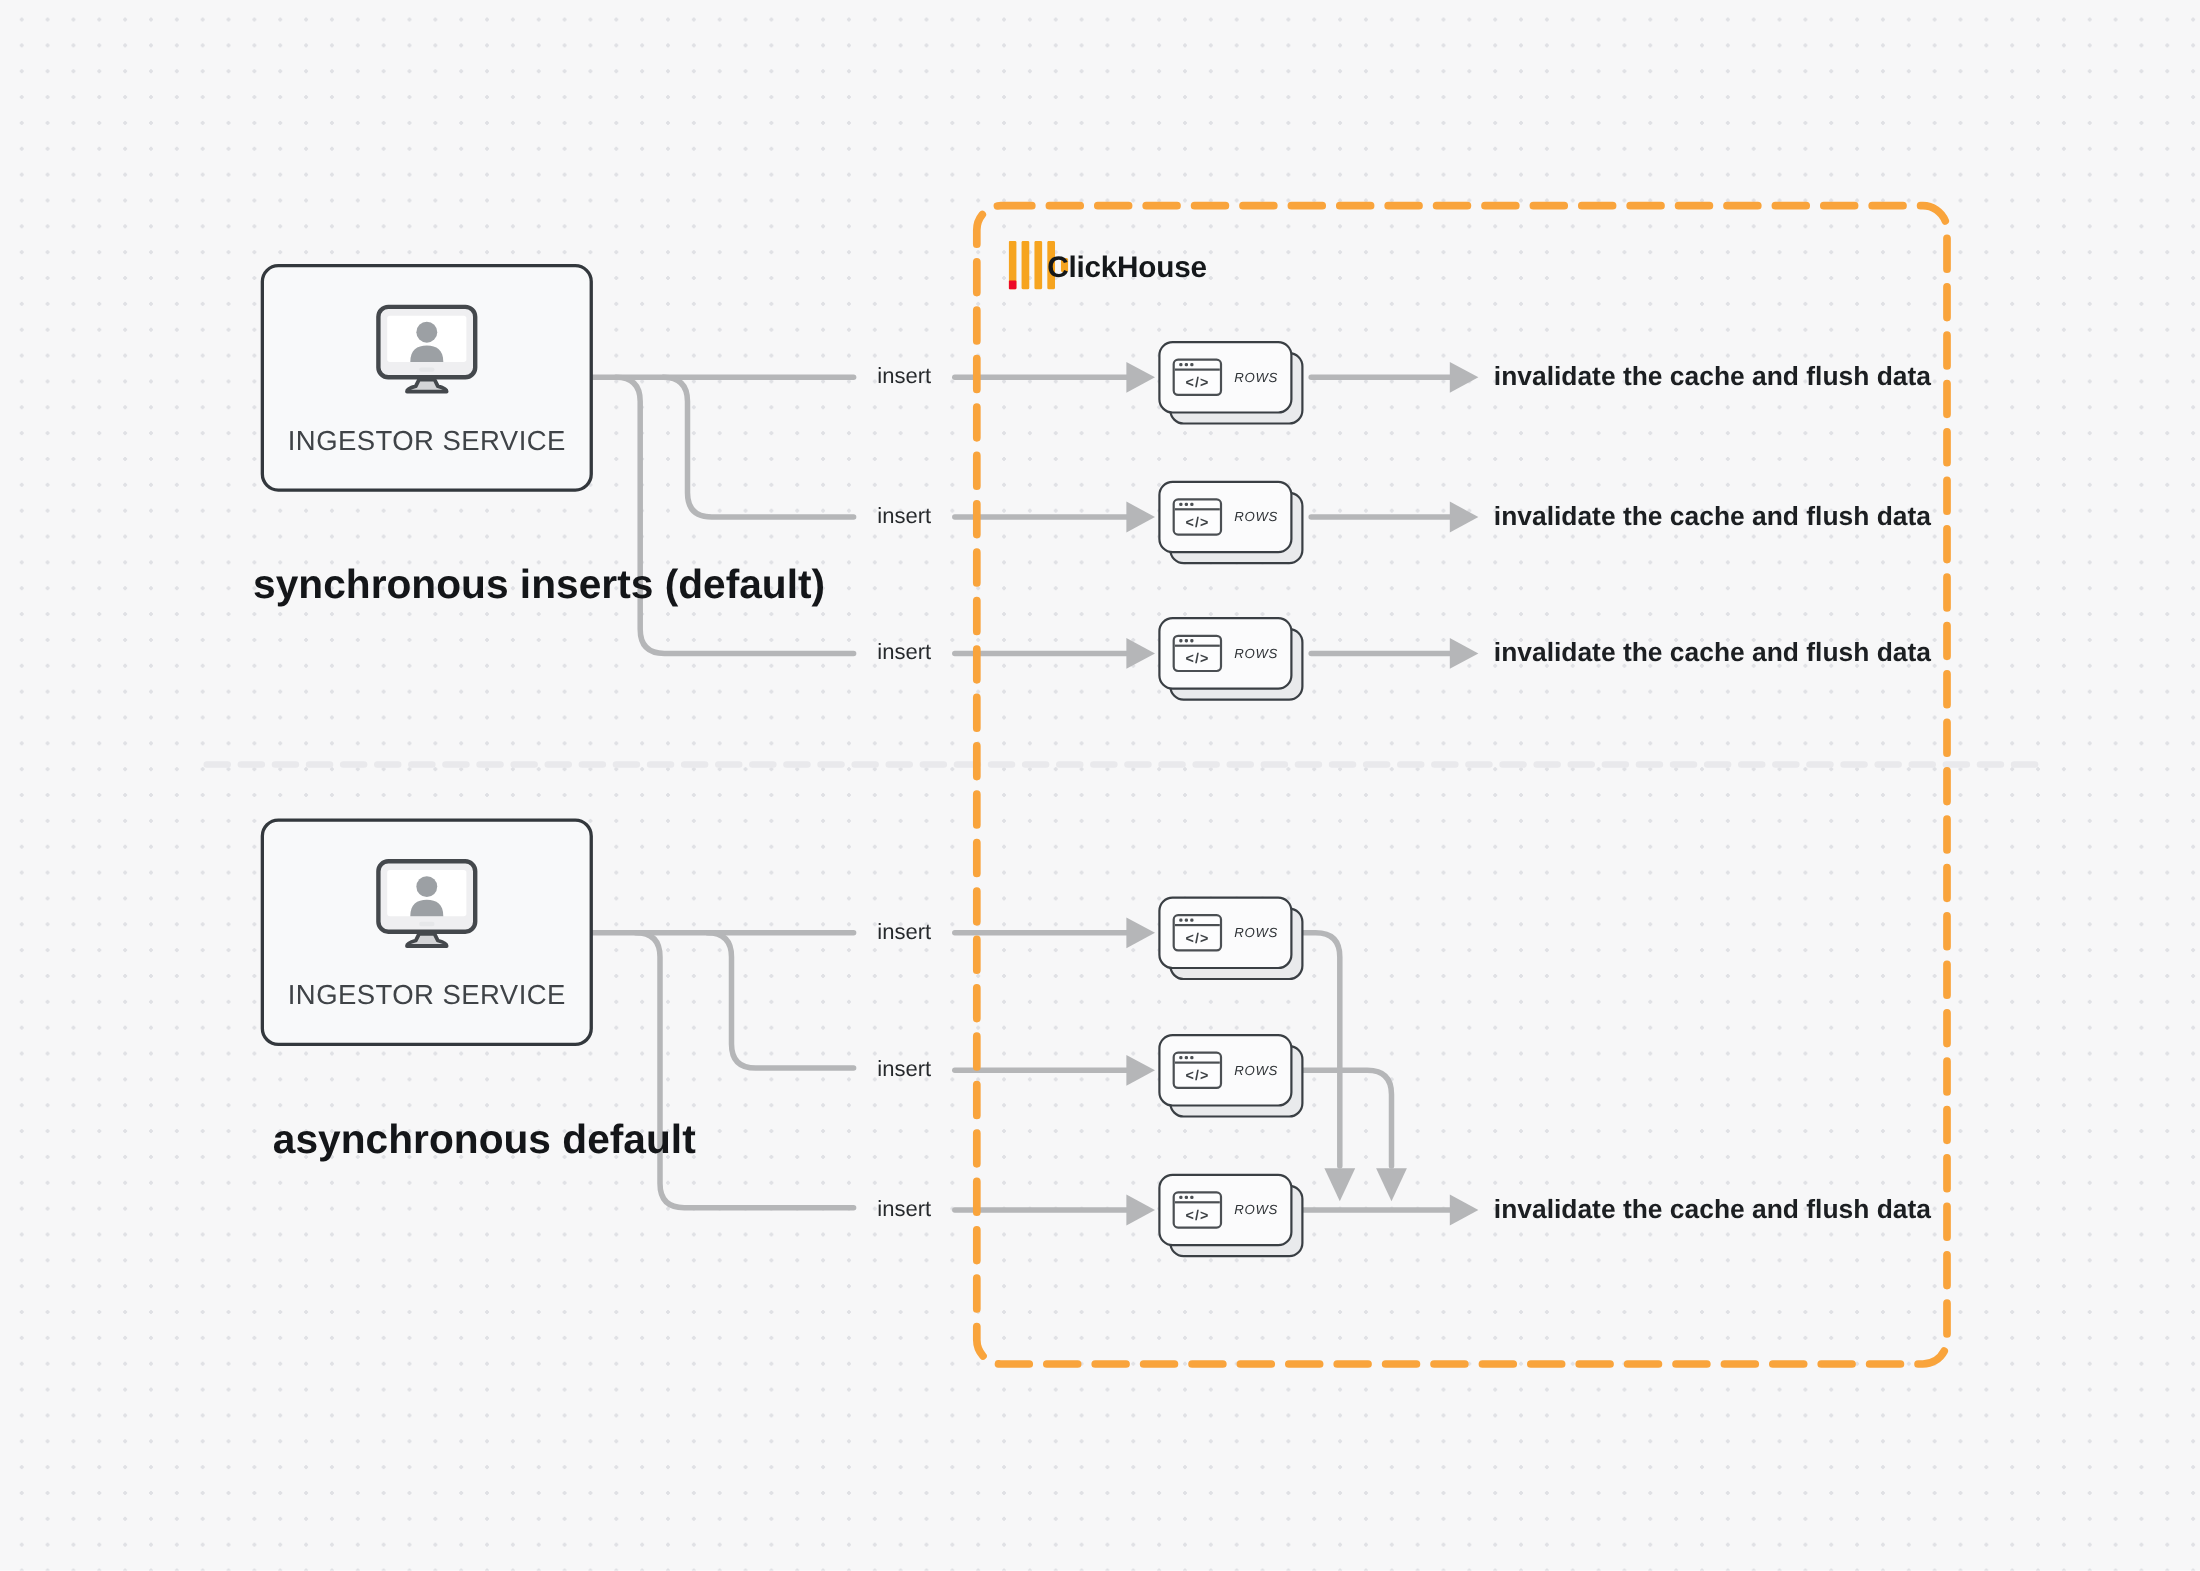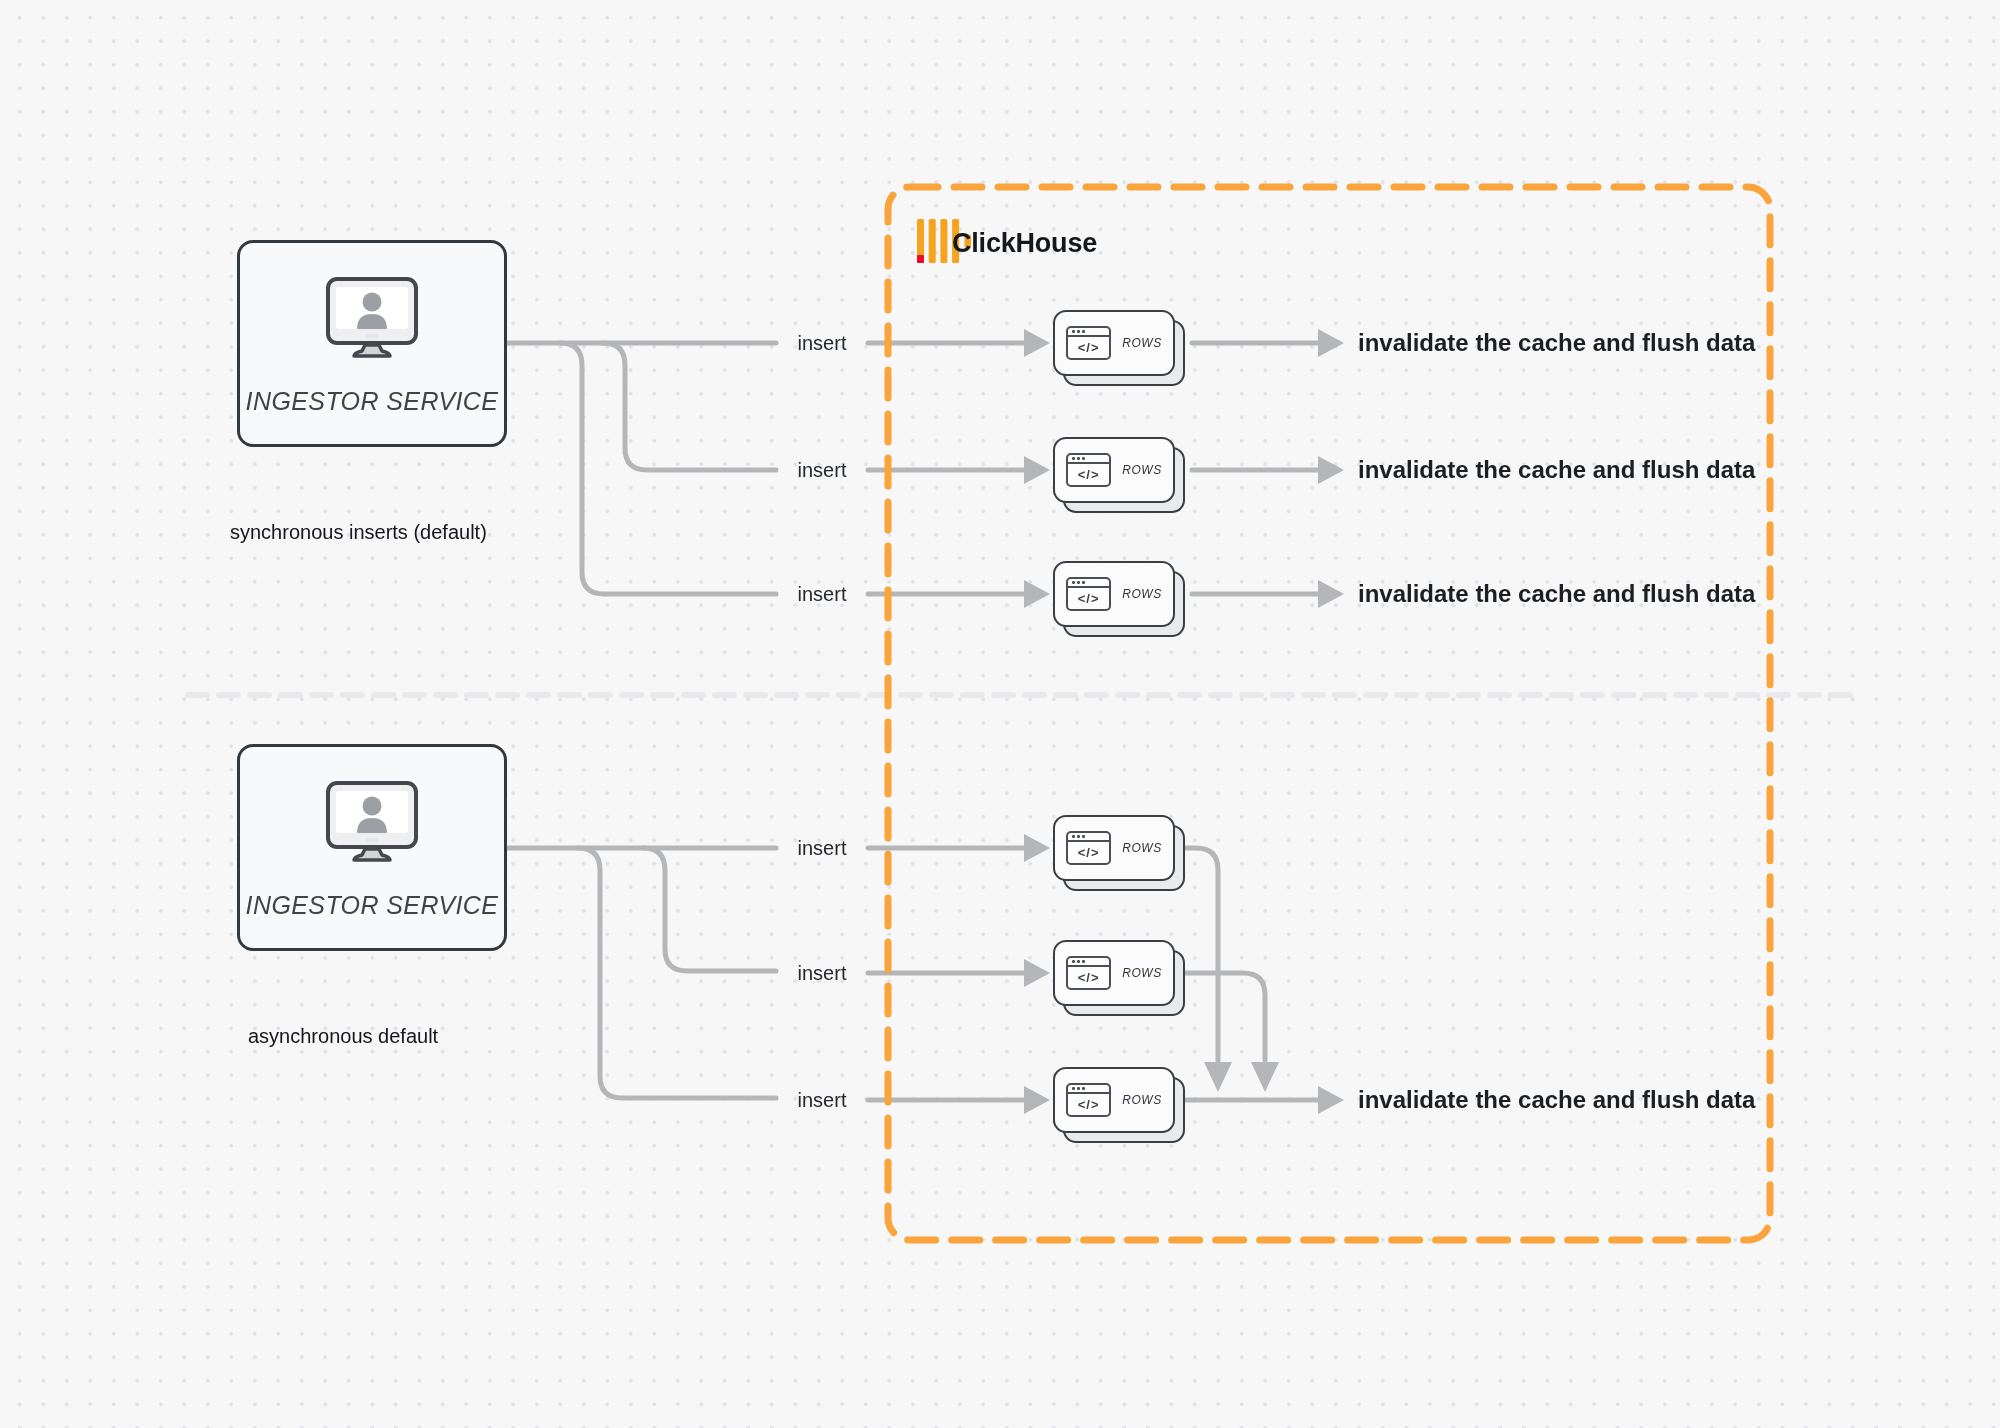--- a/index.html
+++ b/index.html
@@ -9,33 +9,33 @@
     position:relative; width:2000px; height:1428px; overflow:hidden;
     background-color:#F7F7F8;
     background-image: radial-gradient(circle, #E0E1E5 1.7px, transparent 1.8px);
     background-size: 23.5px 23.5px;
     background-position: 8px 6px;
   }
   svg.layer { position:absolute; left:0; top:0; }
 
   
   .service-box {
-    position:absolute; width:270px; height:207px;
-    background:#F8F9FA; border:3.5px solid #33383D; border-radius:16px;font-style:italic;
+    position:absolute; width:302px; height:207px;
+    background:#F8F9FA; border:3.5px solid #33383D; border-radius:16px;
   }
   .service-box .monitor { position:absolute; left:50%; top:33px; transform:translateX(-50%); }
   .service-label {
     position:absolute; left:0; top:144px; width:100%;
     text-align:center; font-size:25px; color:#3F4347; letter-spacing:0.4px;
   }
 
   
   .caption {
     position:absolute; transform:translateY(-50%);
-    font-size:20px; font-weight:400; color:#141619; white-space:nowrap;
+    font-size:37px; font-weight:700; color:#141619; white-space:nowrap;
   }
 
   
   .insert-label {
     position:absolute; transform:translate(-50%,-50%);
     font-size:20px; color:#26292C; white-space:nowrap;
   }
   .result-label {
     position:absolute; transform:translateY(-50%);
     font-size:24px; color:#1C1F22; white-space:nowrap;font-weight:bold;

